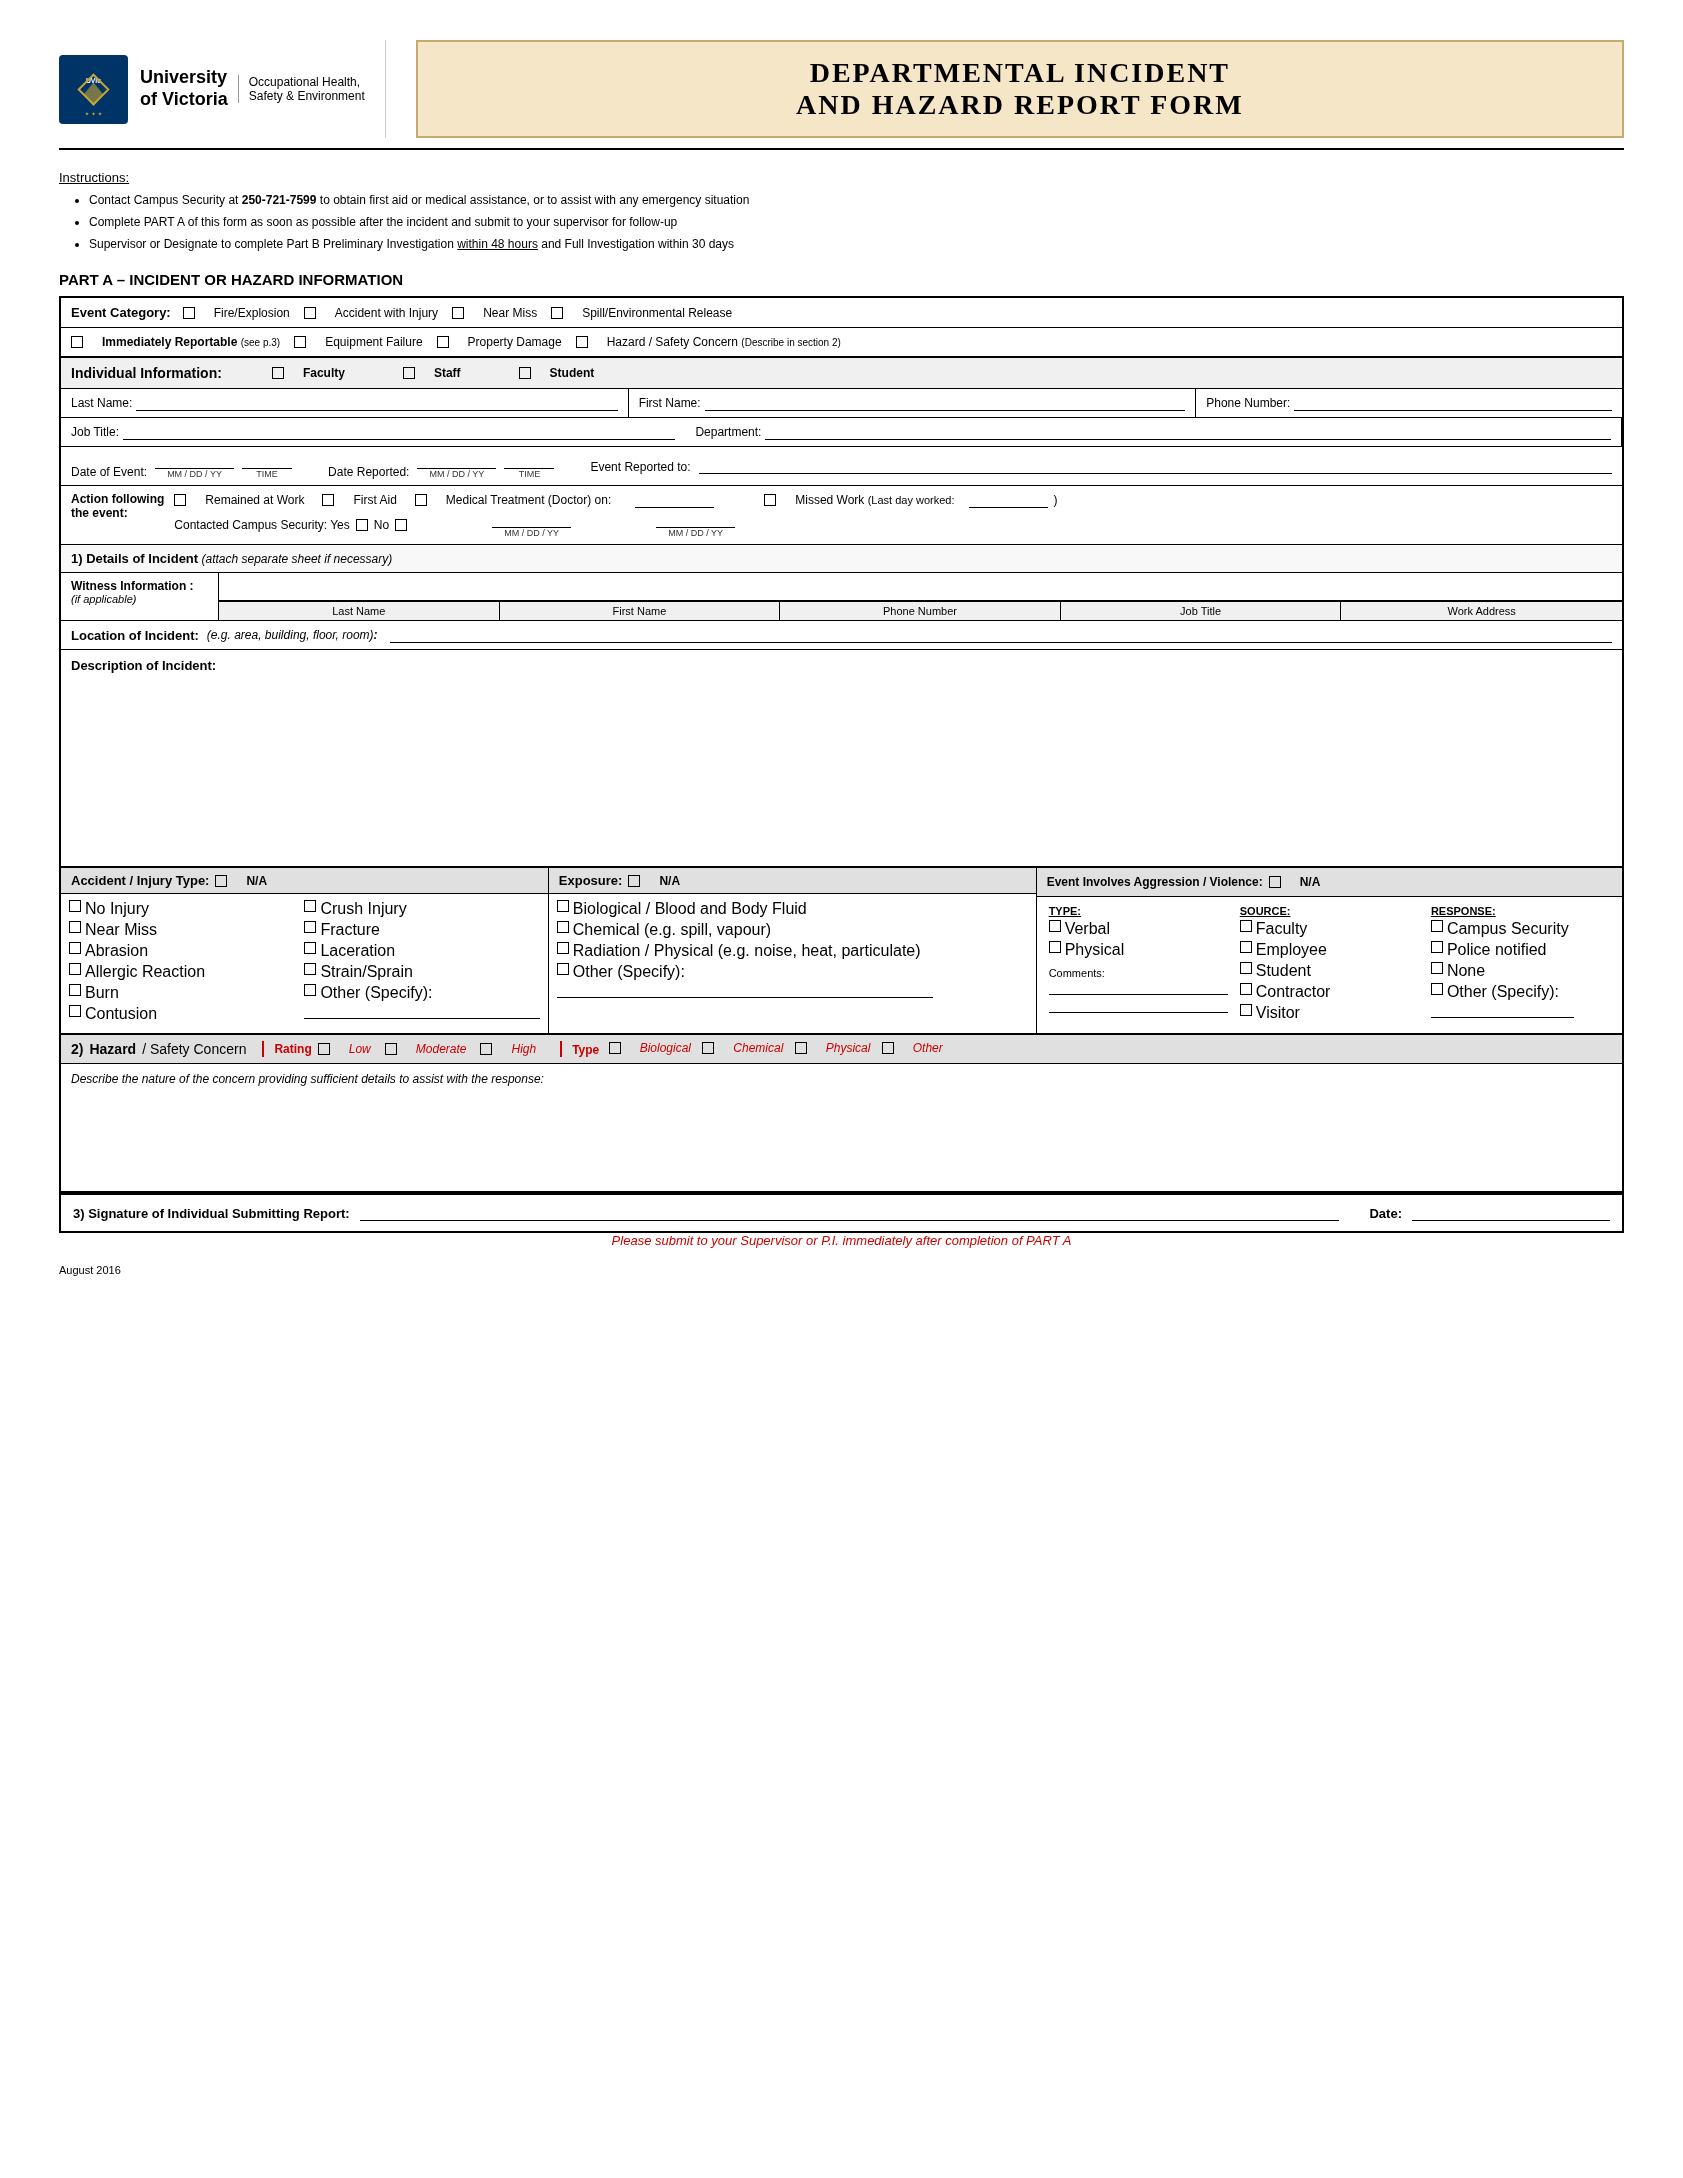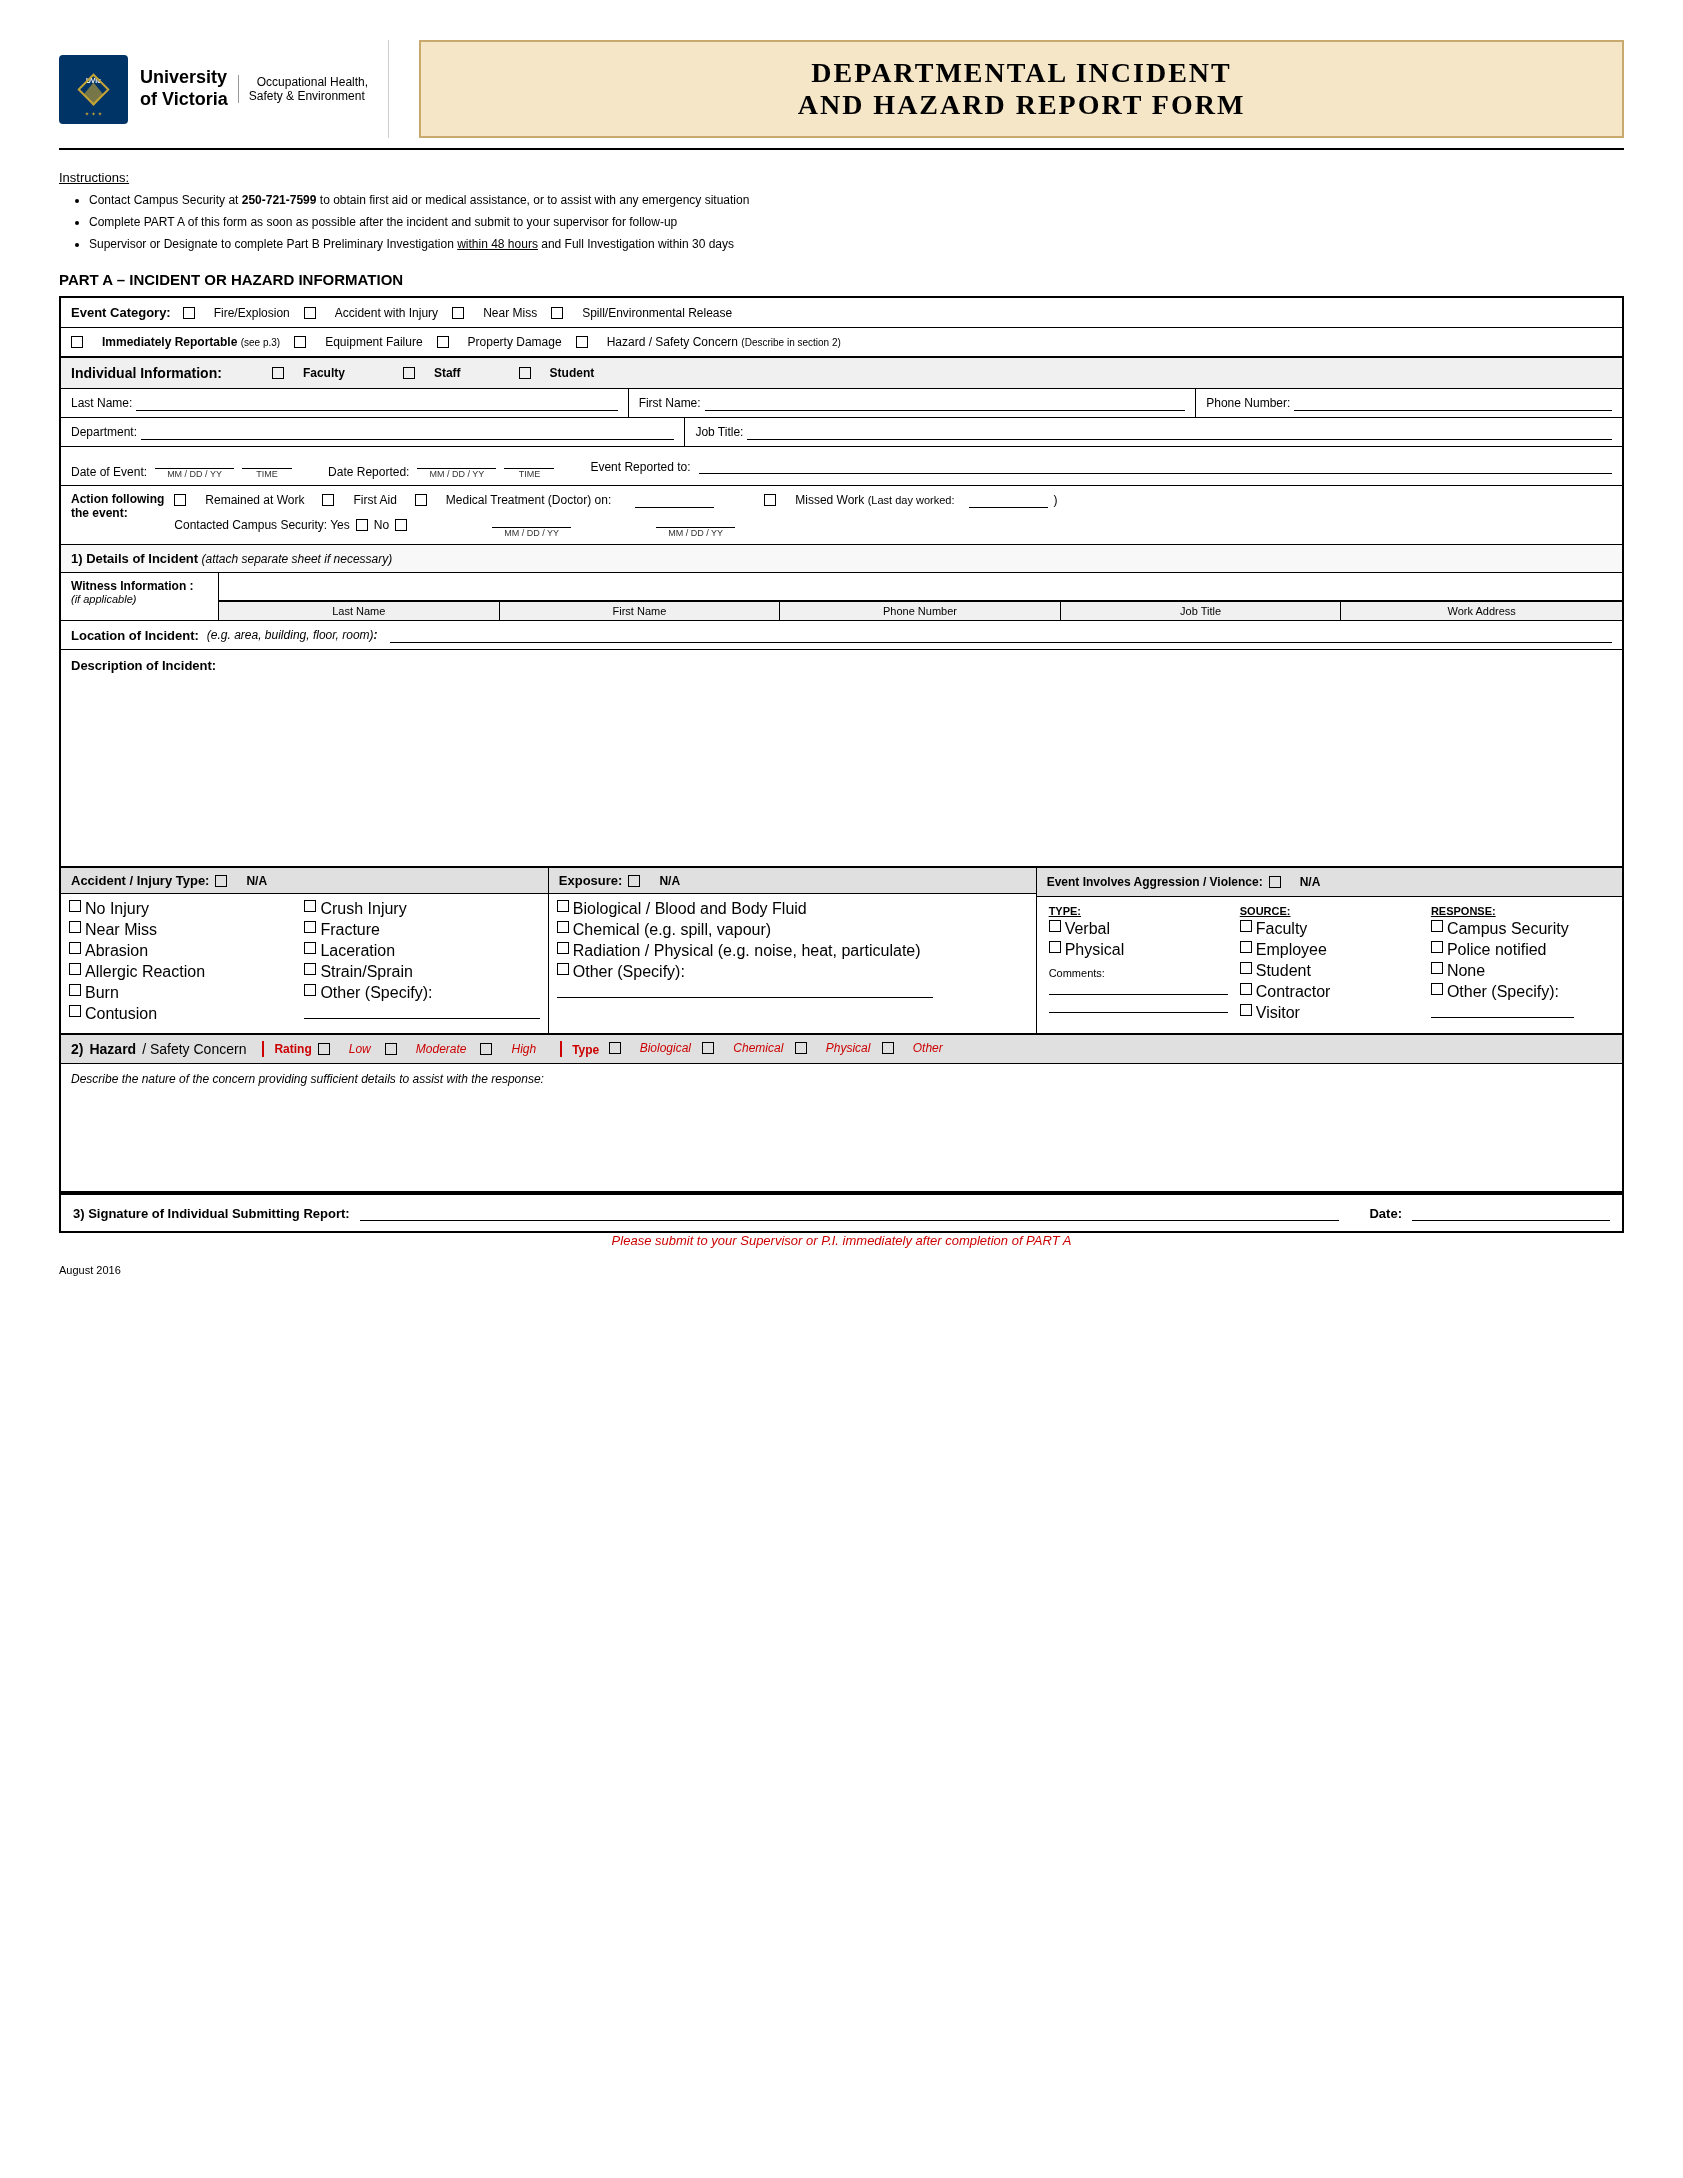--- a/index.html
+++ b/index.html
@@ -227,21 +227,21 @@
         <text x="35" y="62" text-anchor="middle" fill="#c4a435" font-size="6">✦ ✦ ✦</text>
       </svg>
     </div>
     <div class="university-name">
       <div style="display:flex; align-items:center; gap:6px;">
         <div>
           <div style="font-size:18px; font-weight:bold; line-height:1.2;">University</div>
           <div style="font-size:18px; font-weight:bold; line-height:1.2;">of Victoria</div>
         </div>
         <div style="border-left:1px solid #999; padding-left:10px; margin-left:4px;">
-          <div style="font-size:12px;margin-left:8px;">Occupational Health,</div>
+          <div style="font-size:12px;">Occupational Health,</div>
           <div style="font-size:12px;">Safety &amp; Environment</div>
         </div>
       </div>
     </div>
   </div>
   <div class="form-title-box">
     <div class="form-title">
       <span>DEPARTMENTAL INCIDENT</span><br>
       <span>AND HAZARD REPORT FORM</span>
     </div>
@@ -343,29 +343,29 @@
     </div>
     <div style="padding:6px 10px;">
       <div class="field-row">
         <span class="field-label">Phone Number:</span>
         <div class="field-line"></div>
       </div>
     </div>
   </div>
 
   <div style="border-bottom:1px solid #000; display:grid; grid-template-columns:2fr 3fr;">
+    <div style="padding:6px 10px;">
+      <div class="field-row">
+        <span class="field-label">Job Title:</span>
+        <div class="field-line"></div>
+      </div>
+    </div>
     <div style="padding:6px 10px; border-right:1px solid #000;">
       <div class="field-row">
         <span class="field-label">Department:</span>
-        <div class="field-line"></div>
-      </div>
-    </div>
-    <div style="padding:6px 10px;">
-      <div class="field-row">
-        <span class="field-label">Job Title:</span>
         <div class="field-line"></div>
       </div>
     </div>
   </div>
 
   <div style="border-bottom:1px solid #000; padding:6px 10px;">
     <div class="date-reported-row">
       <div style="display:flex; align-items:flex-end; gap:8px;">
         <span class="field-label">Date of Event:</span>
         <div style="display:flex; flex-direction:column; align-items:center;">

